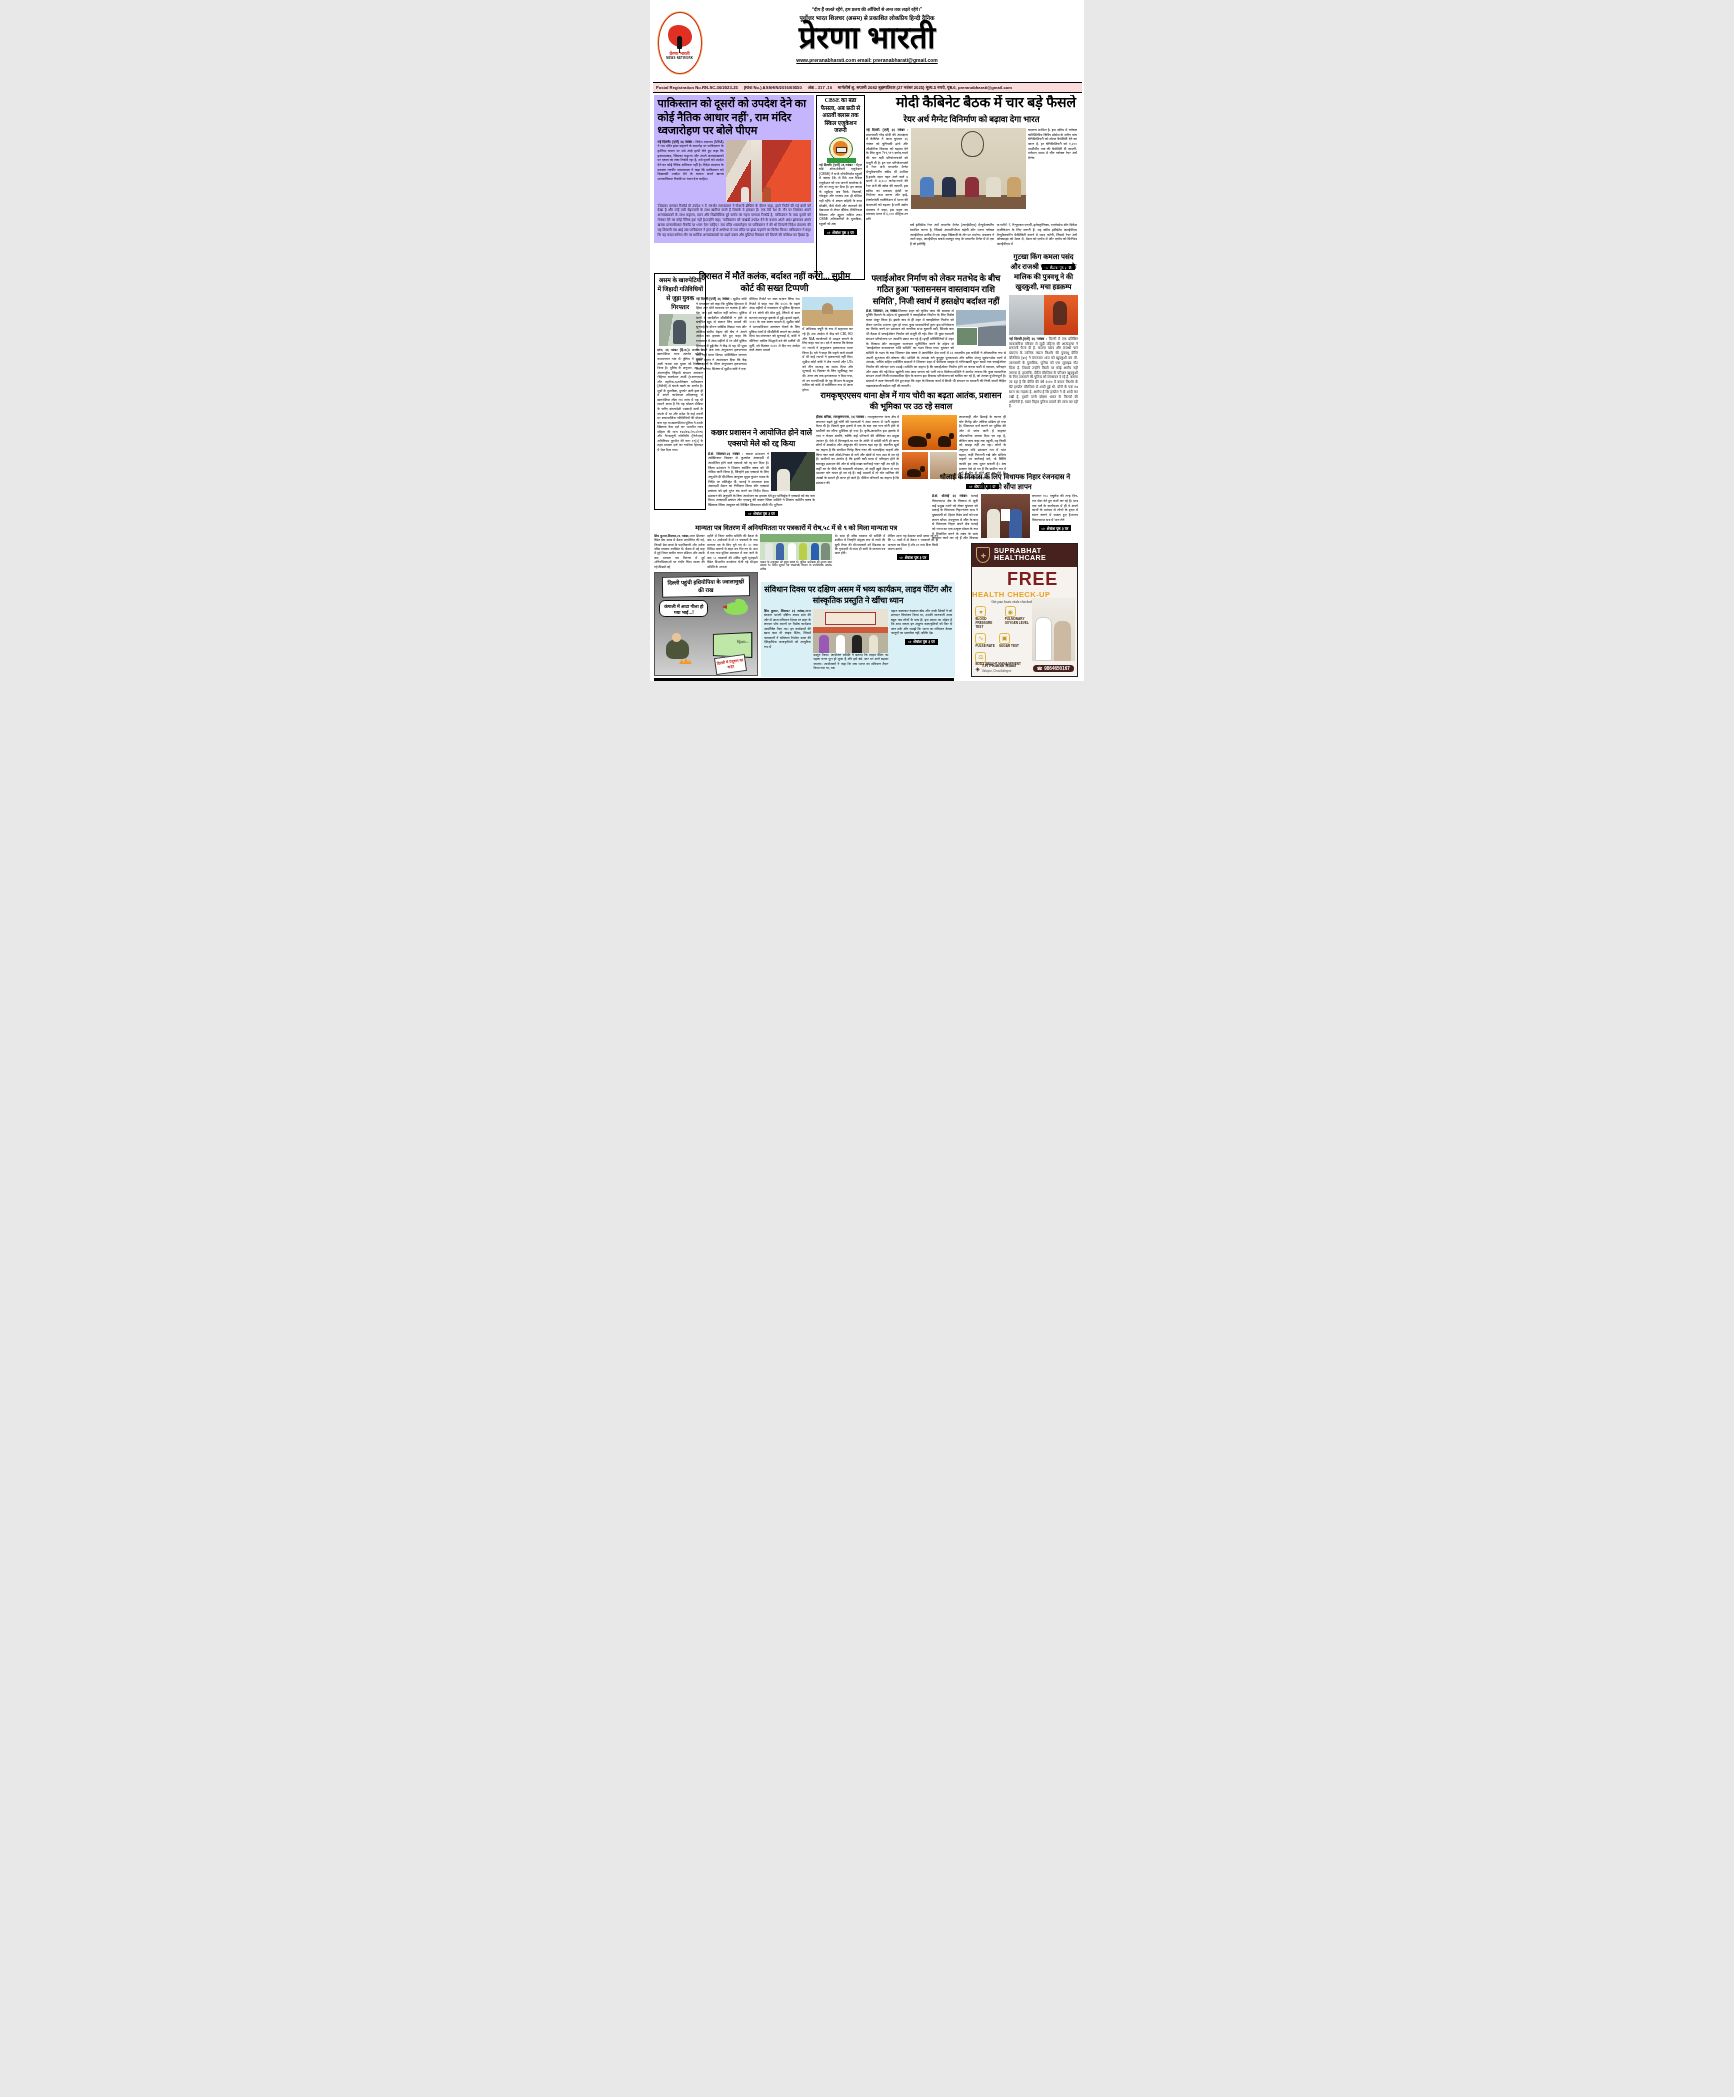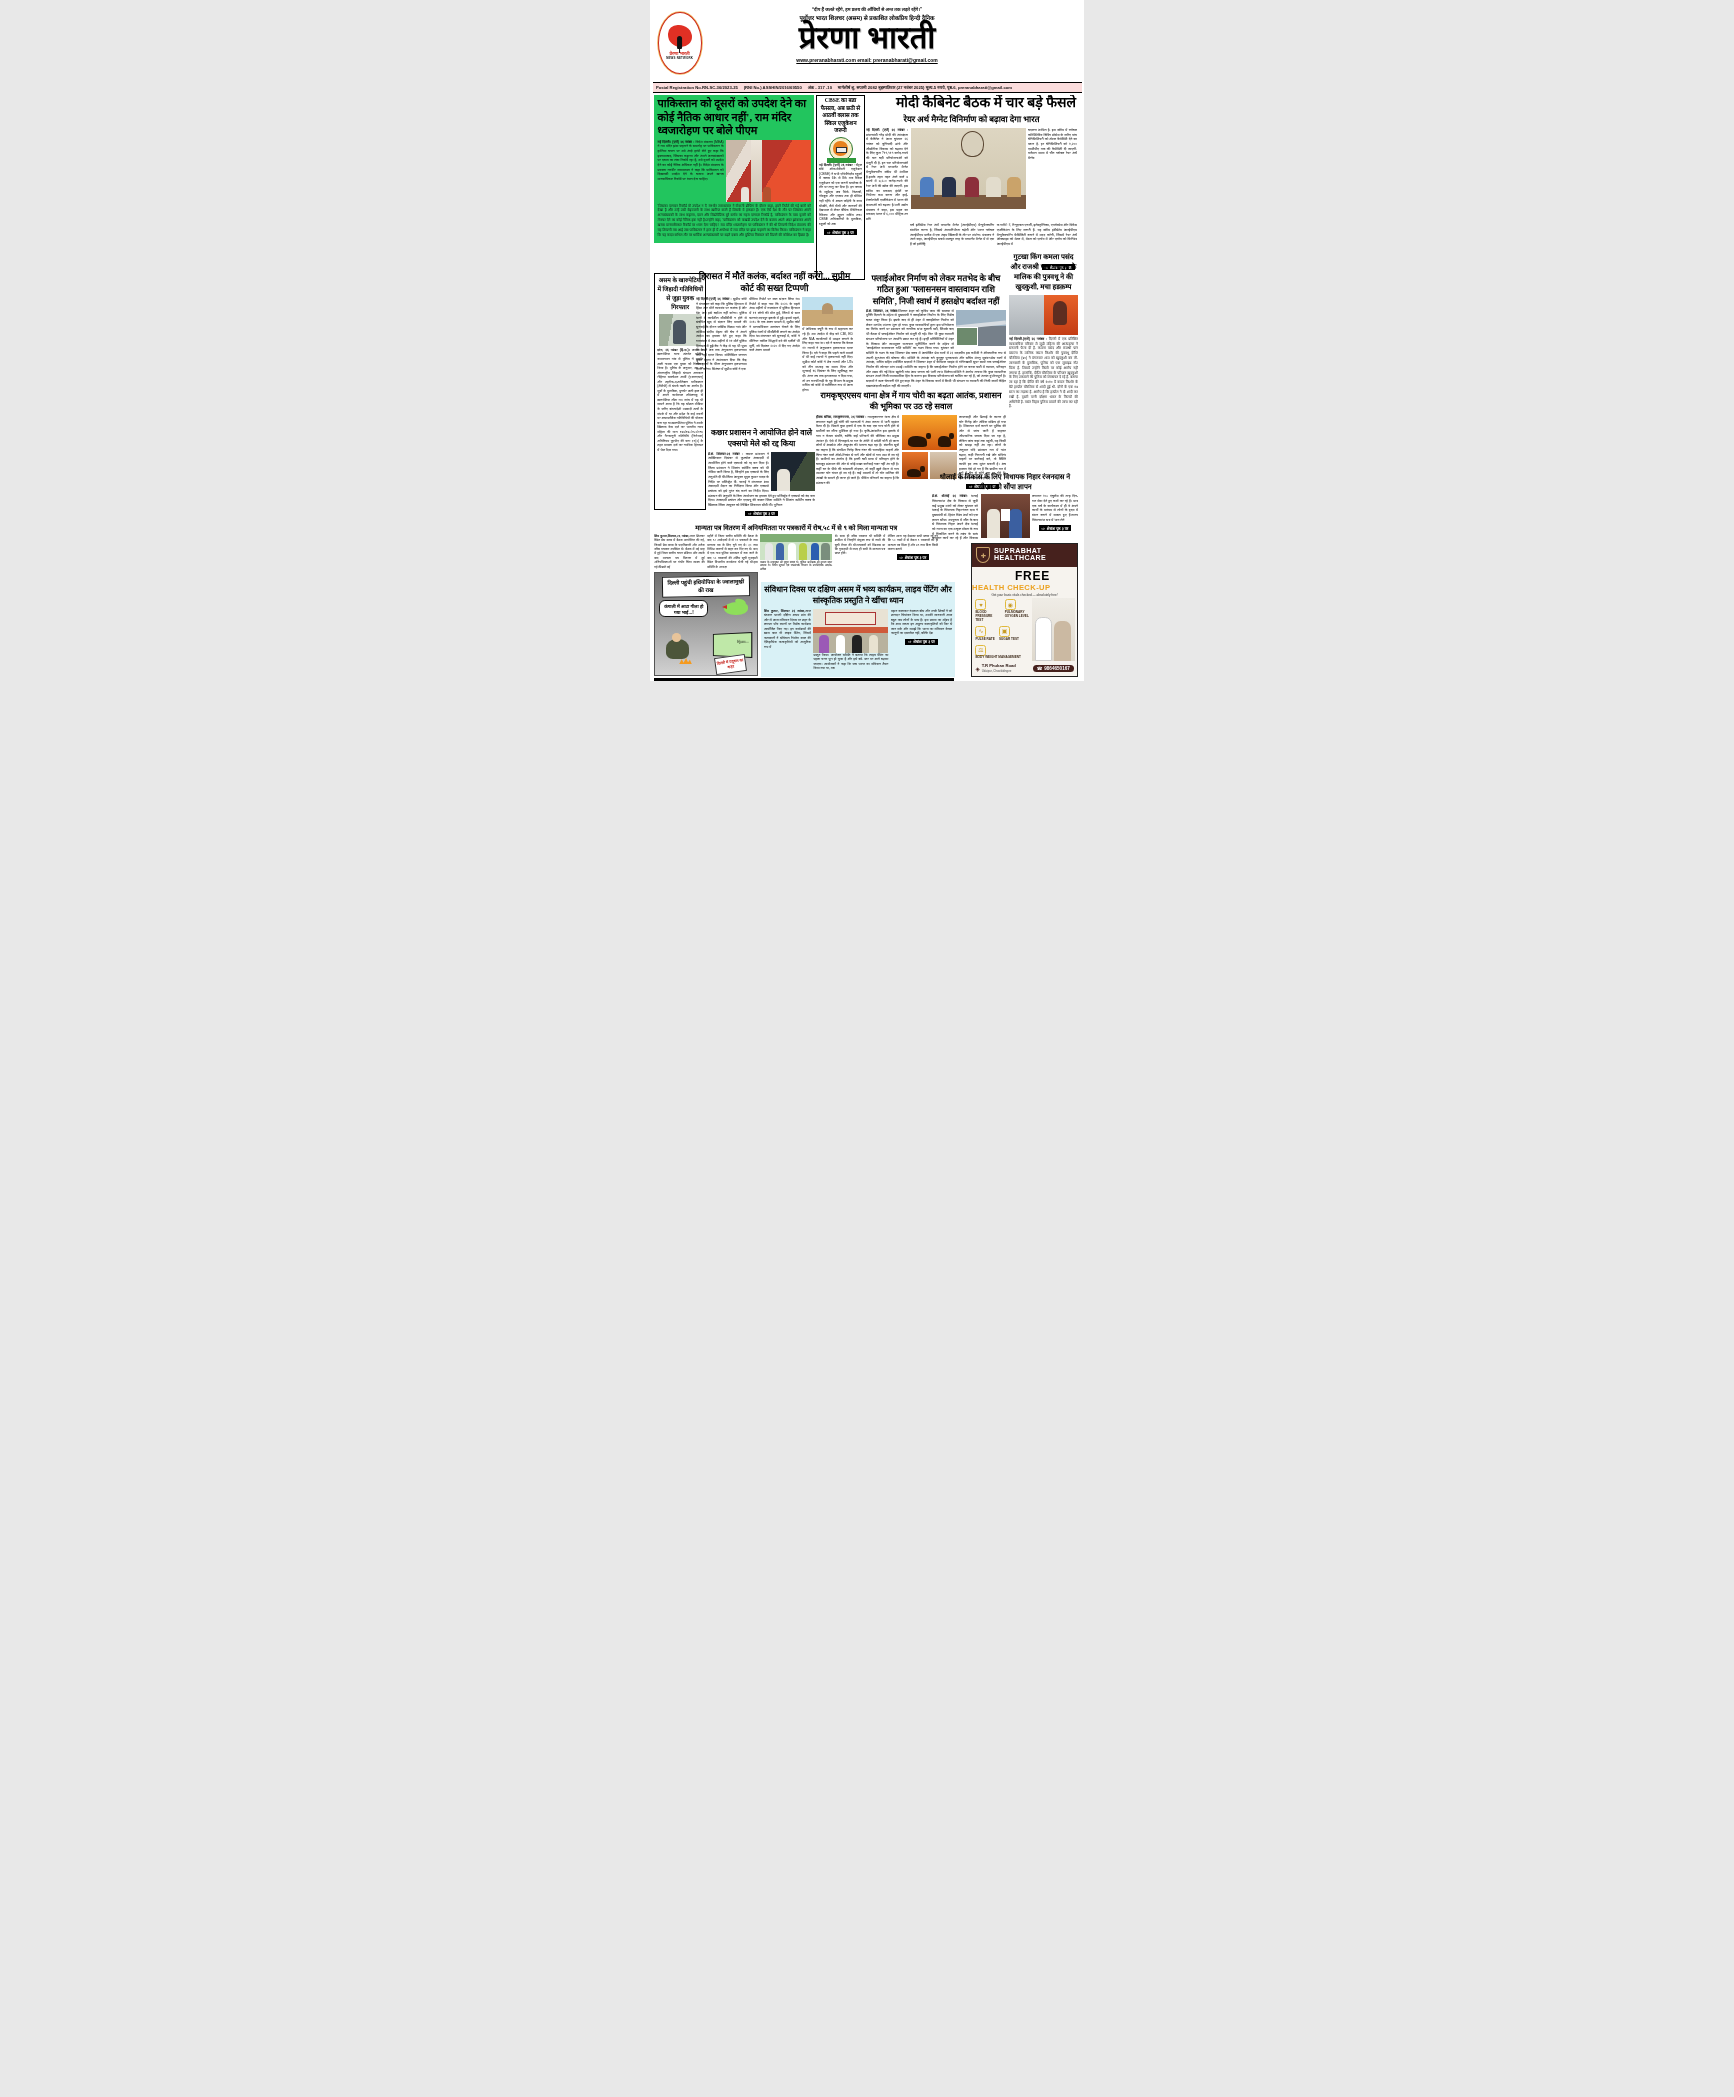--- a/index.html
+++ b/index.html
@@ -29,21 +29,21 @@
   .body { font-size:3.4px; line-height:1.38; text-align:justify; color:#111; }
   .dl { font-weight:bold; }
   .cols { display:flex; gap:2.5px; }
   .cols > div { flex:1; min-width:0; }
   .cont-tag { display:inline-flex; align-items:center; gap:1.7px; background:#000; color:#fff; font-weight:bold; font-size:3.8px; padding:0.4px 2.9px; }
   .cont-tag .arr { font-size:4.2px; }
   .tag-row { text-align:center; margin-top:1.3px; }
   .photo { position:relative; overflow:hidden; }
 
   
-  .pakistan { left:4.2px; top:1.7px; width:160px; height:148px; background:#22c55e; padding:2.5px 3.4px; }
+  .pakistan { left:4.2px; top:1.7px; width:160px; height:148px; background:#c4b5fd; padding:2.5px 3.4px; }
   .pakistan .hl { font-size:11px; line-height:1.22; text-align:left; }
   .pak-row { display:flex; gap:2.5px; margin-top:2.1px; }
   .pak-row .txt { width:66px; flex:none; }
   .photo.pm { flex:1; height:62px; background:linear-gradient(120deg,#c8b8a8 0 18%,#e5dcd2 18% 30%,#b8352a 30% 55%,#e8502e 55% 100%); }
   .photo.pm .pillar { position:absolute; left:30%; top:0; width:13%; height:100%; background:linear-gradient(#ece5da,#cfc4b4); }
   .photo.pm .fig { position:absolute; bottom:0; width:7.6px; height:14.3px; border-radius:3.4px 3.4px 0 0; background:#e8e3da; }
   .photo.pm .fig.f2 { background:#b4512e; }
   .pakistan .body2 { margin-top:2.1px; font-size:3.5px; }
 
   
@@ -167,21 +167,21 @@
   .photo.sam .banner { position:absolute; left:16%; top:8%; width:68%; height:30%; background:#f3e7d8; border:0.4px solid #a33; }
   .photo.sam .pp { position:absolute; bottom:0; width:9.2px; height:17.6px; border-radius:4.2px 4.2px 0 0; }
   .sam-c3 { flex:1; }
   .samvidhan .body { font-size:3.3px; }
 
   
   .ad { left:321px; top:450px; width:107px; height:134px; border:0.8px solid #222; background:#f6f3ee; }
   .ad-head { height:22.7px; background:#46211d; color:#fff; display:flex; align-items:center; gap:3.4px; padding:0 4.2px; }
   .ad-shield { width:14.3px; height:16px; border:0.8px solid #c9a36a; border-radius:1.7px 1.7px 50% 50%; flex:none; display:flex; align-items:center; justify-content:center; font-size:6.3px; color:#c9a36a; }
   .ad-brand { font-size:7.1px; font-weight:bold; letter-spacing:0.4px; line-height:1.1; }
-  .ad-free { text-align:center; font-size:12px; font-weight:bold; color:#000000; margin-top:2.5px; letter-spacing:0.8px;padding-left:16px; }
+  .ad-free { text-align:center; font-size:18px; font-weight:bold; color:#7f1d1d; margin-top:2.5px; letter-spacing:0.8px;padding-left:16px; }
   .ad-check { text-align:left; font-size:7.6px; font-weight:bold; color:#eca220; letter-spacing:0.4px; }
   .ad-sub { text-align:center; font-size:3.1px; color:#333; margin-top:0.8px; }
   .ad-grid { position:relative; margin:2.5px 3.4px 0; width:59px; }
   .ad-item { display:flex; flex-direction:column; align-items:flex-start; margin-bottom:3.4px; }
   .ad-ico { width:11px; height:11px; border:0.8px solid #e0b93c; border-radius:2.5px; color:#c79a22; font-size:5.9px; display:flex; align-items:center; justify-content:center; margin-bottom:0.8px; }
   .ad-lbl { font-size:3.1px; font-weight:bold; color:#3d2a1a; line-height:1.2; }
   .ad-cols { display:flex; gap:4.2px; }
   .photo.doc { position:absolute; right:2.5px; top:54px; width:43px; height:63px; background:linear-gradient(#efece6,#ded8cc); }
   .photo.doc .d1 { position:absolute; left:3.4px; bottom:0; width:17px; height:44px; border-radius:6.7px 6.7px 0 0; background:#fff; border:0.4px solid #ccc; }
   .photo.doc .d2 { position:absolute; right:3.4px; bottom:0; width:17px; height:40px; border-radius:6.7px 6.7px 0 0; background:#cbb9a2; }

